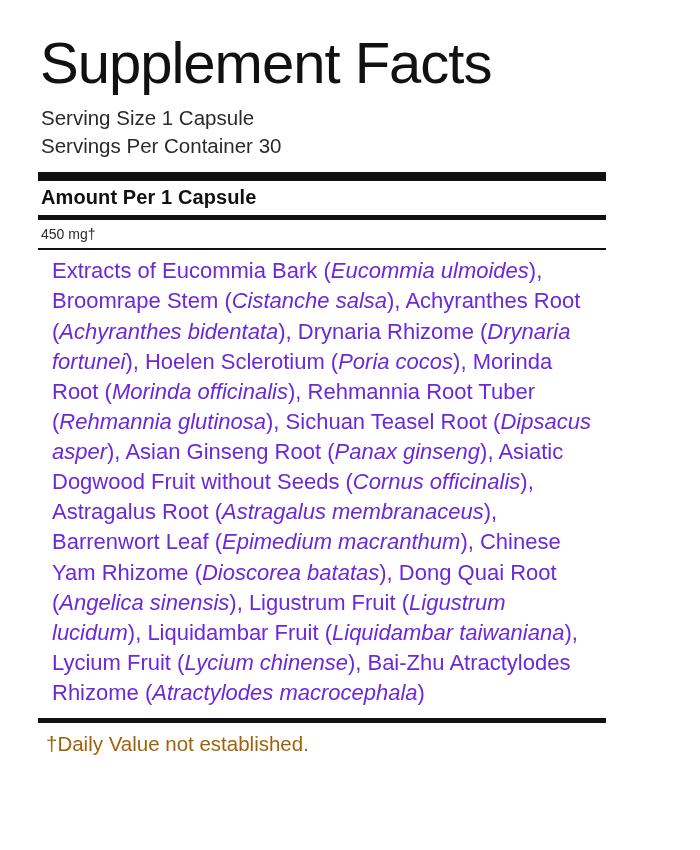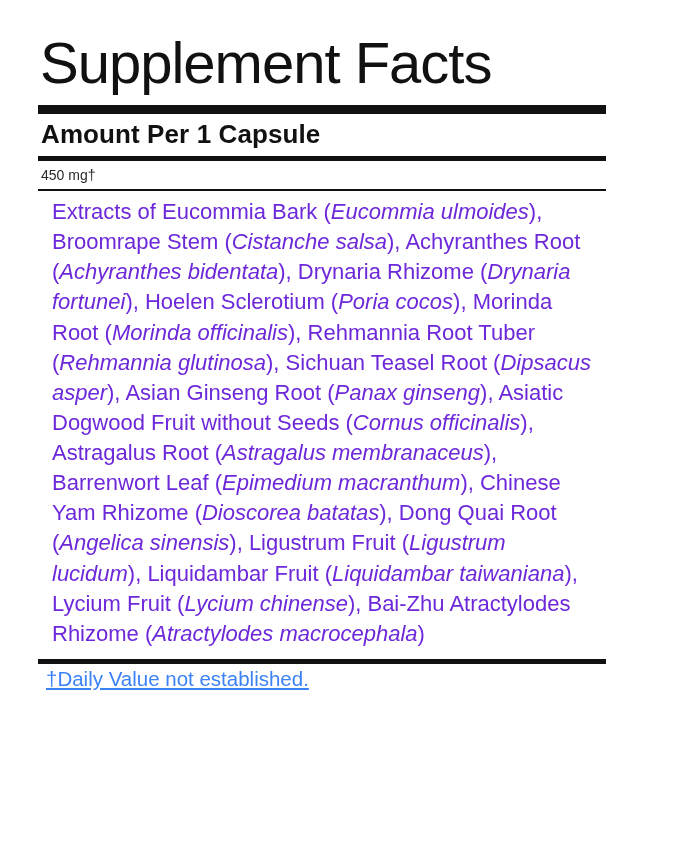--- a/index.html
+++ b/index.html
@@ -38,21 +38,21 @@
     border-top: 9px solid #111111;
     margin-top: 13px;
   }
   .rule-medium {
     border-top: 5px solid #111111;
   }
   .rule-thin {
     border-top: 2px solid #111111;
   }
   .amount-row {
-    font-size: 26px;
+    font-size: 20px;
     font-weight: bold;
     color: #111111;
     padding: 5px 0 6px 3px;
     letter-spacing: 0.1px;
   }
   .blend-row {
     display: flex;
     justify-content: space-between;
     align-items: baseline;
     font-size: 20.5px;
@@ -68,32 +68,33 @@
     line-height: 1.37;
     color: #6d28d9;
     padding: 6px 8px 10px 14px;
     text-align: left;
   }
   .ingredients i {
     font-style: italic;
   }
   .footnote {
     font-size: 20.5px;
-    color: #3b82f6;
-    padding: 3px 0 0 8px;
-    text-decoration: underline;
+    color: #a16207;
+    padding: 9px 0 0 8px;
   }
 </style>
 </head>
 <body>
 
 <div class="panel">
 
   <div class="title">Supplement Facts</div>
 
+  <div class="serving-line">Serving Size 1 Capsule</div>
+  <div class="serving-line">Servings Per Container 30</div>
 
   <div class="rule-heavy"></div>
 
   <div class="amount-row">Amount Per 1 Capsule</div>
 
   <div class="rule-medium"></div>
 
   <div class="blend-row">
     <span class="blend-amount">450 mg†</span>
   </div>

